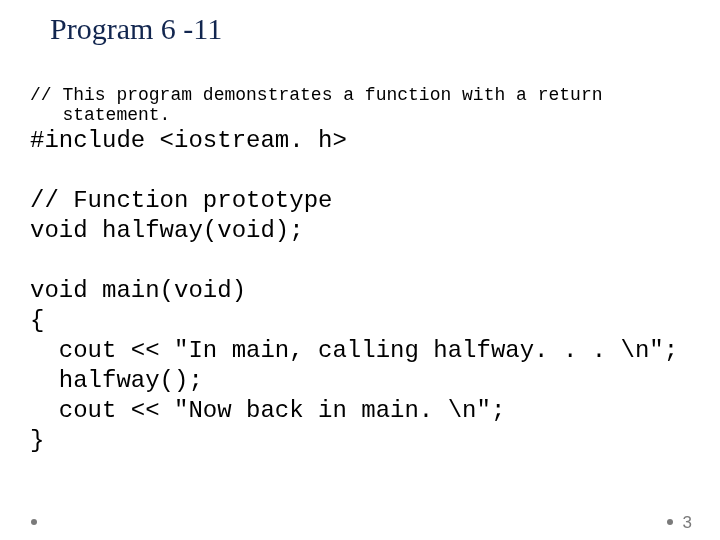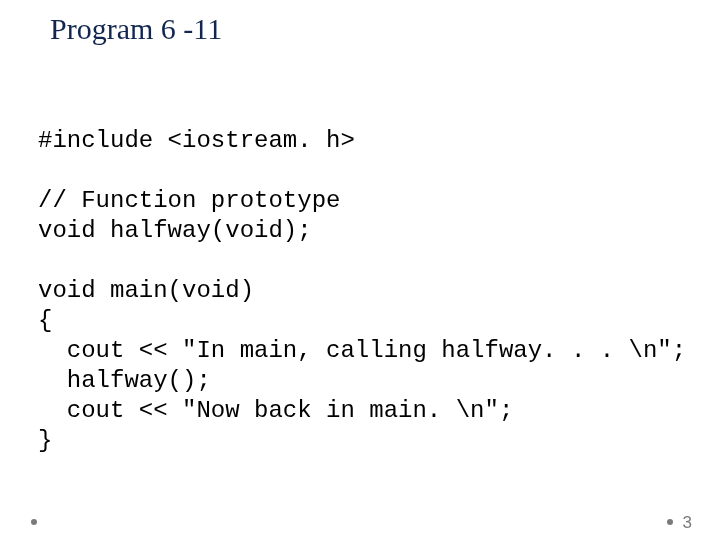--- a/index.html
+++ b/index.html
@@ -31,21 +31,20 @@
   .code-block {
     position: absolute;
     top: 126px;
     left: 30px;
     right: 30px;
     font-family: "Courier New", Courier, monospace;
     font-size: 24px;
     color: #000;
     line-height: 1.25;
     white-space: pre;
-    margin-left: 8px;
   }
   .bullet {
     position: absolute;
     width: 6px; height: 6px;
     background: #7a7a7a;
     border-radius: 50%;
   }
   .bullet.b1 { left: 31px;  bottom: 15px; }
   .bullet.b2 { right: 47px; bottom: 15px; }
   .pagenum {
@@ -57,20 +56,22 @@
     color: #7a7a7a;
   }
 </style>
 </head>
 <body>
 
 <div class="slide">
 
   <div class="title">Program 6 -11</div>
 
+  <div class="comment1" style="white-space:pre;">// This program demonstrates a function with a return
+   statement.</div>
 
   <div class="code-block"><span>#include &lt;iostream. h&gt;</span>
 
 <span>// Function prototype</span>
 <span>void halfway(void);</span>
 
 <span>void main(void)</span>
 <span>{</span>
 <span>  cout &lt;&lt; "In main, calling halfway. . . \n";</span>
 <span>  halfway();</span>

